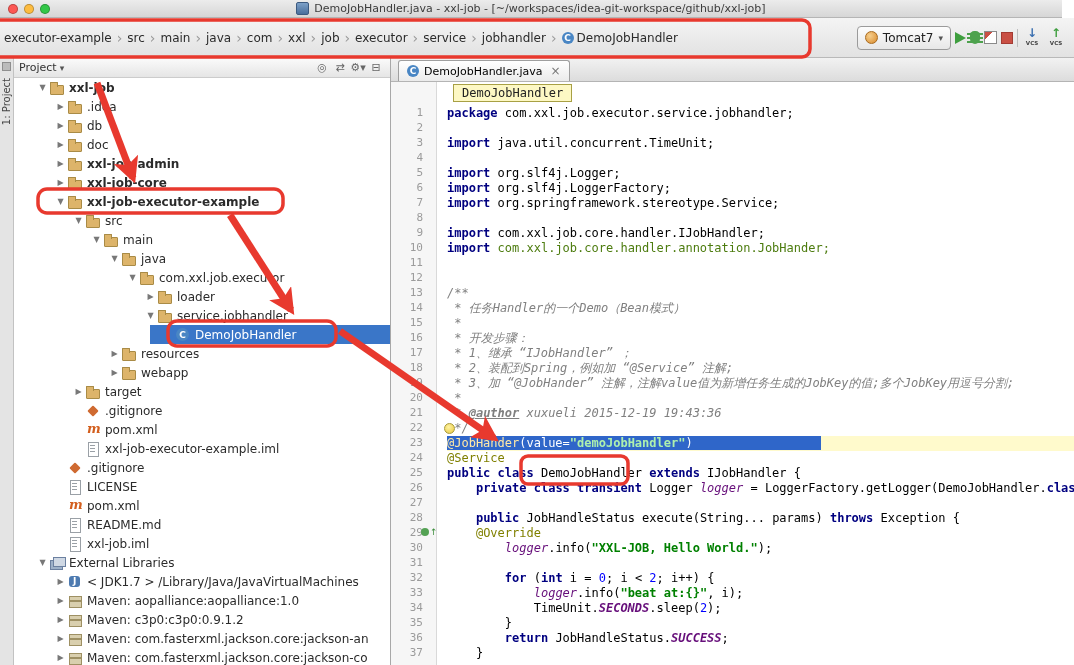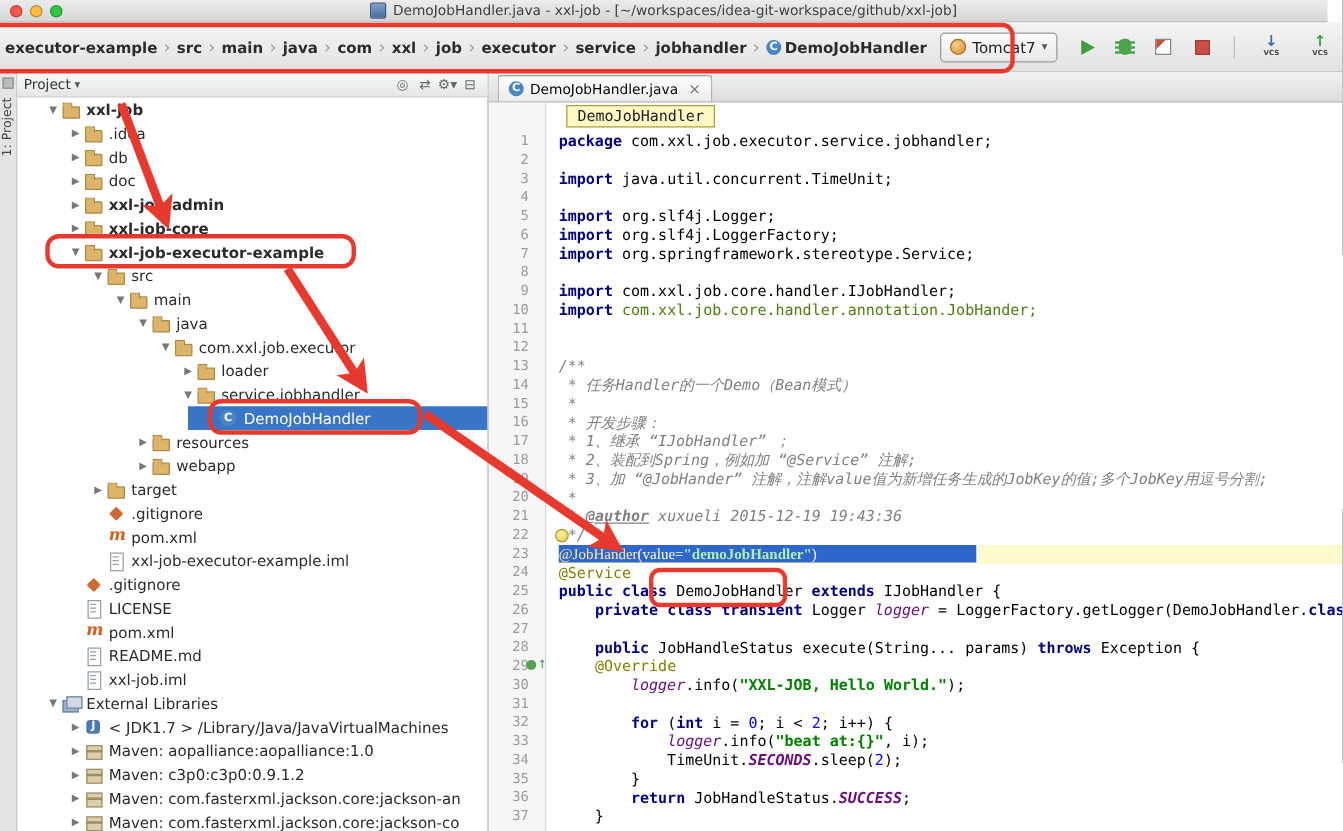--- a/index.html
+++ b/index.html
@@ -12,23 +12,23 @@
             font-size:11px;color:#3c3c3c;box-sizing:border-box;}
   .lights{position:absolute;left:8px;top:4px;display:flex;gap:6px;}
   .tl{width:10px;height:10px;border-radius:50%;border:1px solid rgba(0,0,0,.25);box-sizing:border-box;}
   .app-ic{display:inline-block;width:11px;height:11px;border-radius:2px;margin-right:5px;vertical-align:-2px;
           background:linear-gradient(#7ca0c8,#4a6f9c);border:1px solid #3c5a80;}
 
   
   .navbar{position:absolute;top:18px;left:0;right:0;height:40px;background:linear-gradient(#f4f4f4,#e2e2e2);
           border-bottom:1px solid #b9b9b9;display:flex;align-items:center;padding:0 6px 0 2px;box-sizing:border-box;}
   .bc-wrap{flex:1;display:flex;align-items:center;overflow:hidden;white-space:nowrap;}
-  .bc-item{font-weight:bold;font-size:12px;color:#2b2b2b;padding:2px 2px;display:inline-flex;align-items:center;gap:3px;cursor:pointer;}
+  .bc-item{font-weight:normal;font-size:12px;color:#2b2b2b;padding:2px 2px;display:inline-flex;align-items:center;gap:3px;cursor:pointer;}
   .bc-sep{color:#9a9a9a;font-size:14px;padding:0 3px;}
-  .run-controls{display:flex;align-items:center;gap:19px;flex:none;padding-right:2px;}
+  .run-controls{display:flex;align-items:center;gap:4px;flex:none;padding-right:2px;}
   .combo{display:flex;align-items:center;gap:5px;height:22px;padding:0 7px;border:1px solid #9b9b9b;border-radius:4px;
          background:linear-gradient(#fdfdfd,#e7e7e7);font-size:12px;color:#222;cursor:pointer;}
   .tomcat-ic{width:13px;height:13px;border-radius:50%;background:radial-gradient(circle at 35% 35%,#f6cf8e,#d98a2b);border:1px solid #a86a1e;box-sizing:border-box;}
   .dd{font-size:9px;color:#555;}
   .btn-run{width:0;height:0;border-left:11px solid #3e9e3e;border-top:6.5px solid transparent;border-bottom:6.5px solid transparent;cursor:pointer;}
   .btn-debug{width:10px;height:13px;background:#4da24d;border-radius:5px 5px 6px 6px;position:relative;cursor:pointer;}
   .btn-debug::before{content:"";position:absolute;left:-3px;top:2px;width:16px;height:1.5px;background:#4da24d;
                      box-shadow:0 4px 0 #4da24d,0 8px 0 #4da24d;}
   .btn-cov{width:13px;height:13px;border:1px solid #8a8a8a;background:linear-gradient(135deg,#c94f44 0 34%,#ffffff 34%);box-sizing:border-box;cursor:pointer;}
   .btn-stop{width:12px;height:12px;background:#c94f44;border:1px solid #a33b33;box-sizing:border-box;cursor:pointer;}
@@ -94,21 +94,21 @@
   .tk-pl{color:#000;}
   .tk-gr{color:#4d7c0f;}
   .tk-cm{color:#808080;font-style:italic;}
   .tk-tag{color:#808080;font-style:italic;font-weight:bold;text-decoration:underline;}
   .tk-ann{color:#808000;}
   .tk-str{color:#008000;font-weight:bold;}
   .tk-num{color:#0000ff;}
   .tk-sf{color:#660e7a;font-style:italic;}
   .tk-cf{color:#660e7a;font-style:italic;font-weight:bold;}
   .selband{background:var(--selcolor,#2f66c9);padding-right:128px;}
-  .selband span{color:#fff;font-family:Liberation Serif, serif;}
+  .selband span{color:#fff;}
   .selband .tk-str{color:#aef0ae;}
   .selband .tk-ann{color:#ffe9a6;}
   .bulb{position:absolute;left:53px;top:341px;width:11px;height:11px;border-radius:50%;z-index:5;
         background:radial-gradient(circle at 40% 35%,#fff3a1,#e8c740);border:1px solid #a89a3a;box-sizing:border-box;}
   .gut-mark{position:absolute;left:30px;top:446px;z-index:5;display:flex;align-items:center;gap:1px;}
   .gut-mark .dot{width:8px;height:8px;border-radius:50%;background:#54a254;display:inline-block;}
   .gut-mark .up{font-size:9px;color:#3c8e3c;line-height:8px;}
 
   
   .overlay{position:absolute;inset:0;z-index:60;pointer-events:none;}

